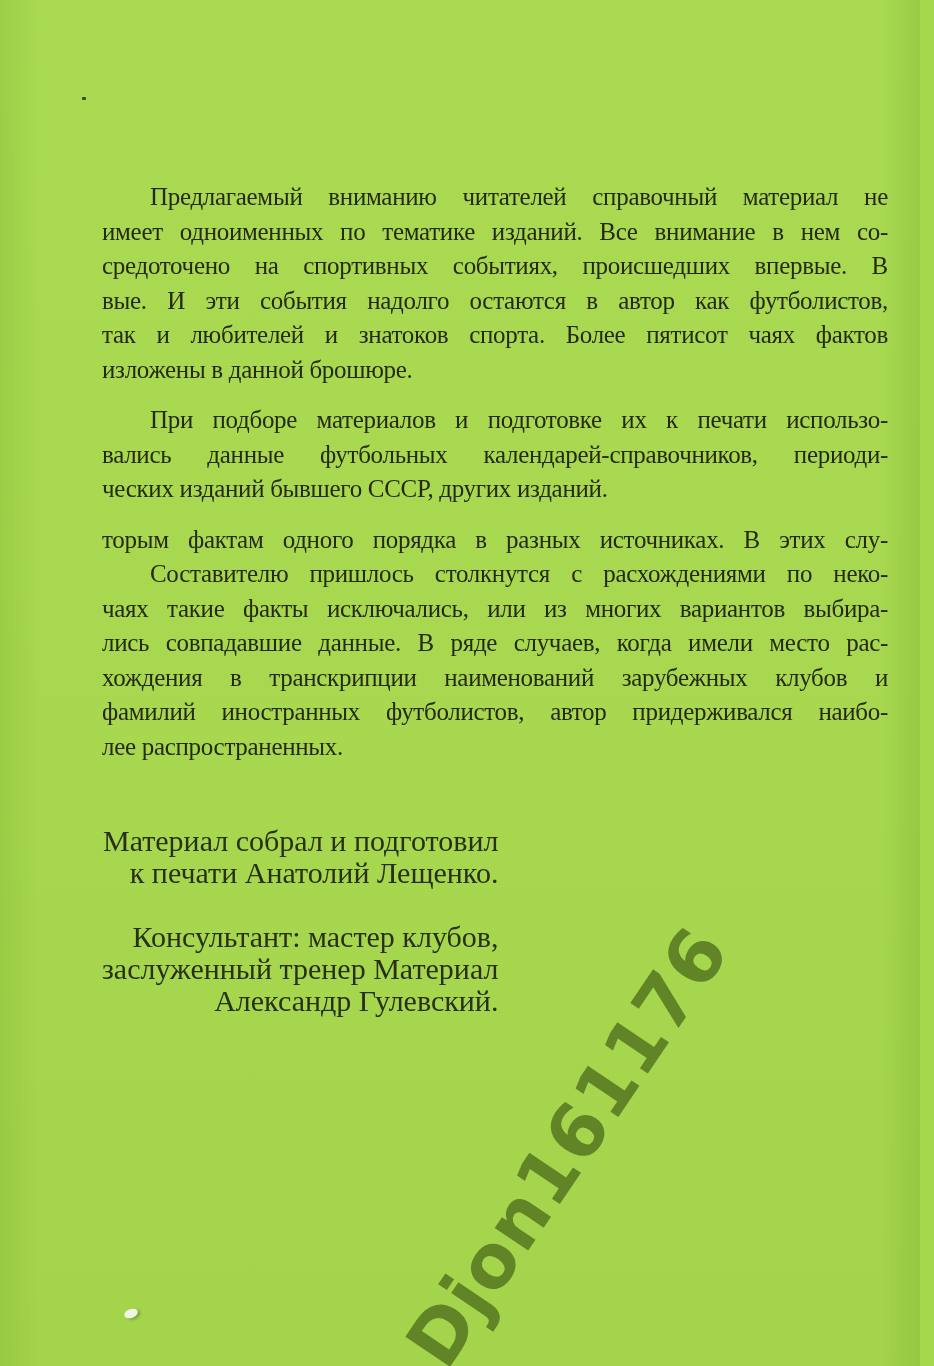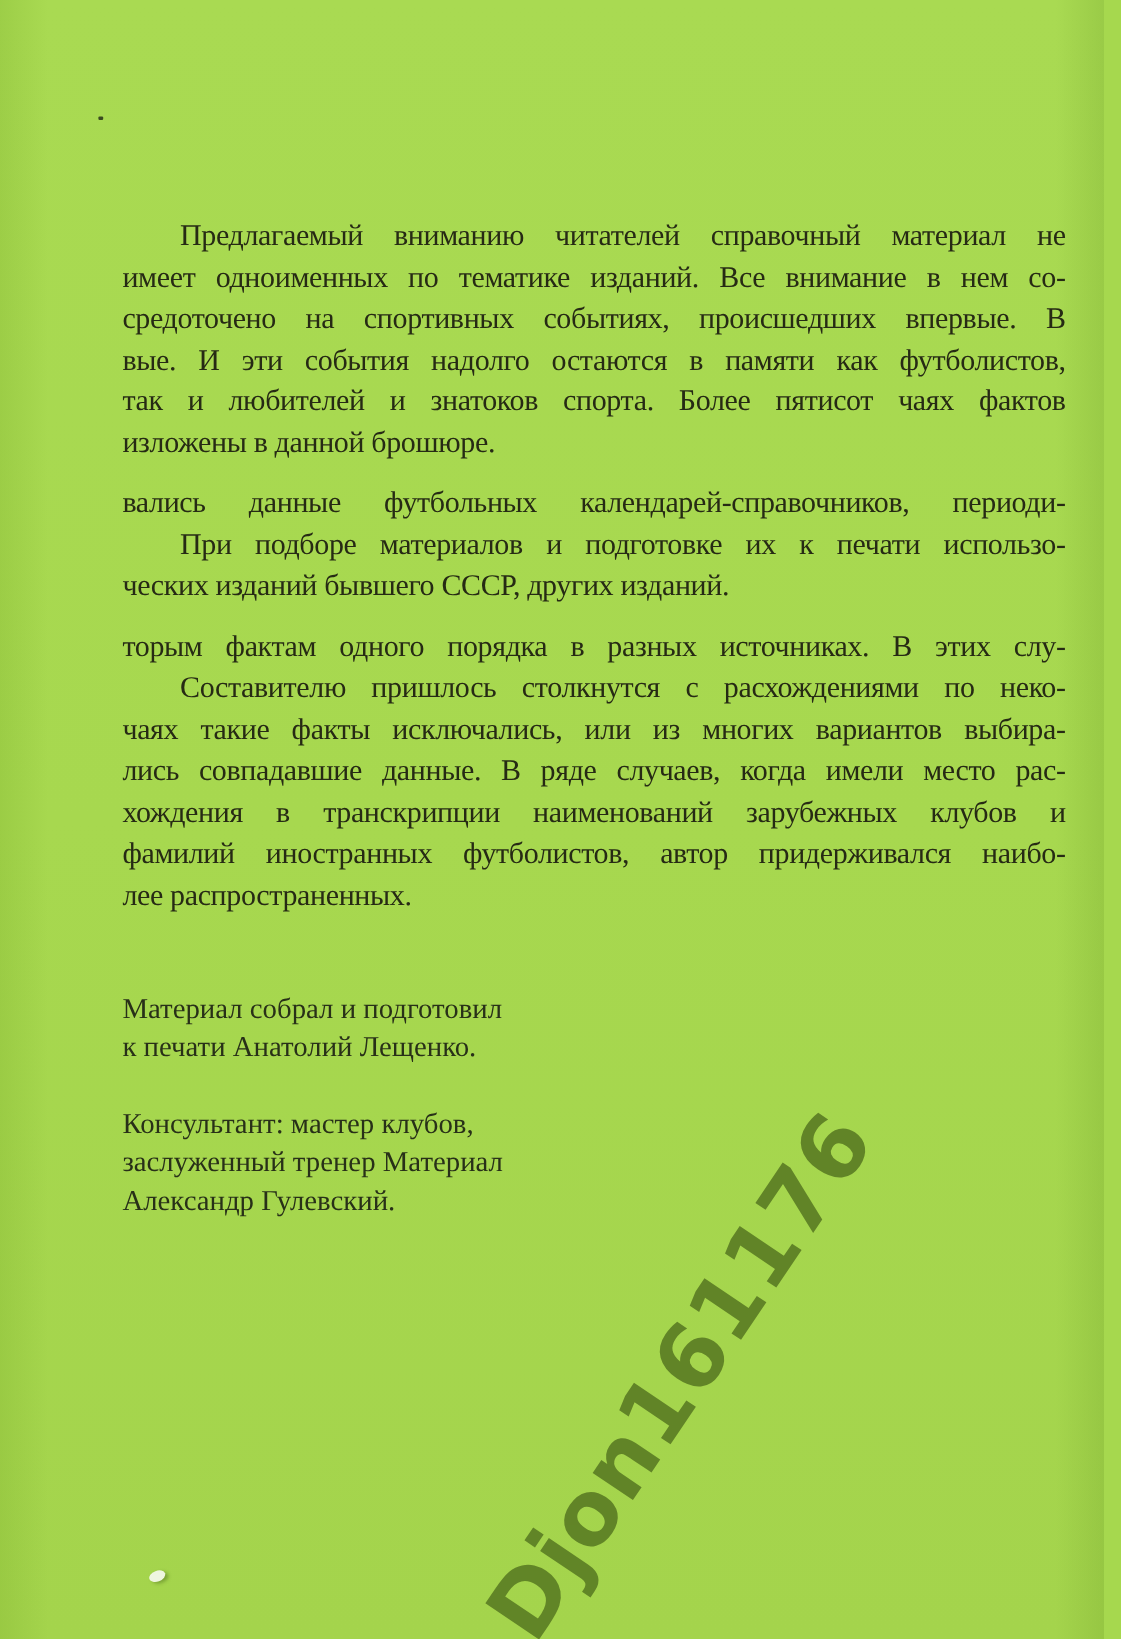--- a/index.html
+++ b/index.html
@@ -55,23 +55,24 @@
     }
     .para .line.first {
       padding-left: 48px;
     }
     .para .line { text-indent: 0; }
     .credits {
       position: absolute;
       left: 102px;
       top: 825px;
       font-family: "Liberation Serif", serif;
-      font-size: 24px;
+      font-size: 30px;
       line-height: 32px;
       color: #283018;
+      text-align: right;
     }
     .credits .block { margin-bottom: 32px; }
     .credits .line { display: block; white-space: nowrap; }
     .watermark {
       position: absolute;
       left: 540px;
       top: 1110px;
       transform-origin: 0 0;
       transform: rotate(-56deg) translate(-270px, 0);
       font-family: "DejaVu Sans", sans-serif;
@@ -98,27 +99,27 @@
 <body>
 
 <div class="page">
   <div class="speck"></div>
 
   <div class="body-text">
     <div class="para">
       <span class="line first">Предлагаемый вниманию читателей справочный материал не</span>
       <span class="line">имеет одноименных по тематике изданий. Все внимание в нем со-</span>
       <span class="line">средоточено на спортивных событиях, происшедших впервые. В</span>
-      <span class="line">вые. И эти события надолго остаются в памяти как футболистов,</span>
+      <span class="line">вые. И эти события надолго остаются в автор как футболистов,</span>
       <span class="line">так и любителей и знатоков спорта. Более пятисот чаях фактов</span>
       <span class="line last">изложены в данной брошюре.</span>
     </div>
     <div class="para">
+      <span class="line first">При подборе материалов и подготовке их к печати использо-</span>
       <span class="line">вались данные футбольных календарей-справочников, периоди-</span>
-      <span class="line first">При подборе материалов и подготовке их к печати использо-</span>
       <span class="line last">ческих изданий  бывшего СССР, других изданий.</span>
     </div>
     <div class="para">
       <span class="line">торым фактам одного порядка в разных источниках. В этих слу-</span>
       <span class="line first">Составителю пришлось столкнутся с расхождениями по неко-</span>
       <span class="line">чаях такие факты исключались, или из многих вариантов выбира-</span>
       <span class="line">лись совпадавшие данные. В ряде случаев, когда имели место рас-</span>
       <span class="line">хождения в транскрипции наименований зарубежных клубов и</span>
       <span class="line">фамилий иностранных футболистов, автор придерживался наибо-</span>
       <span class="line last">лее распространенных.</span>

